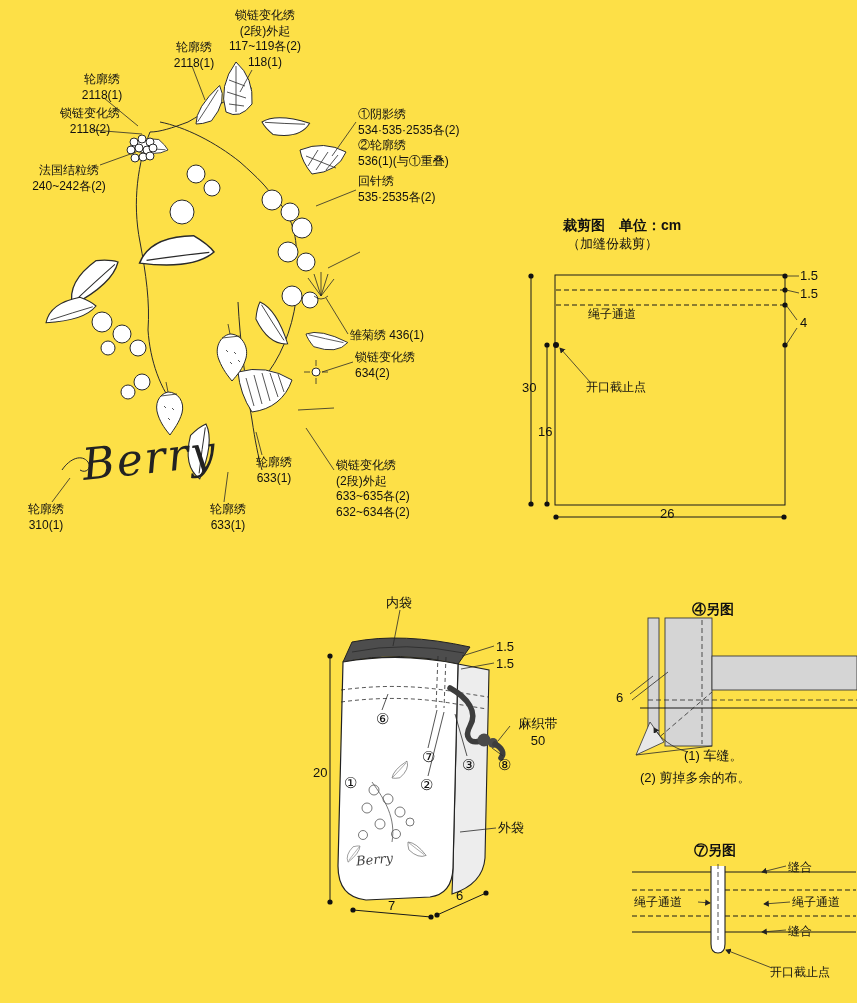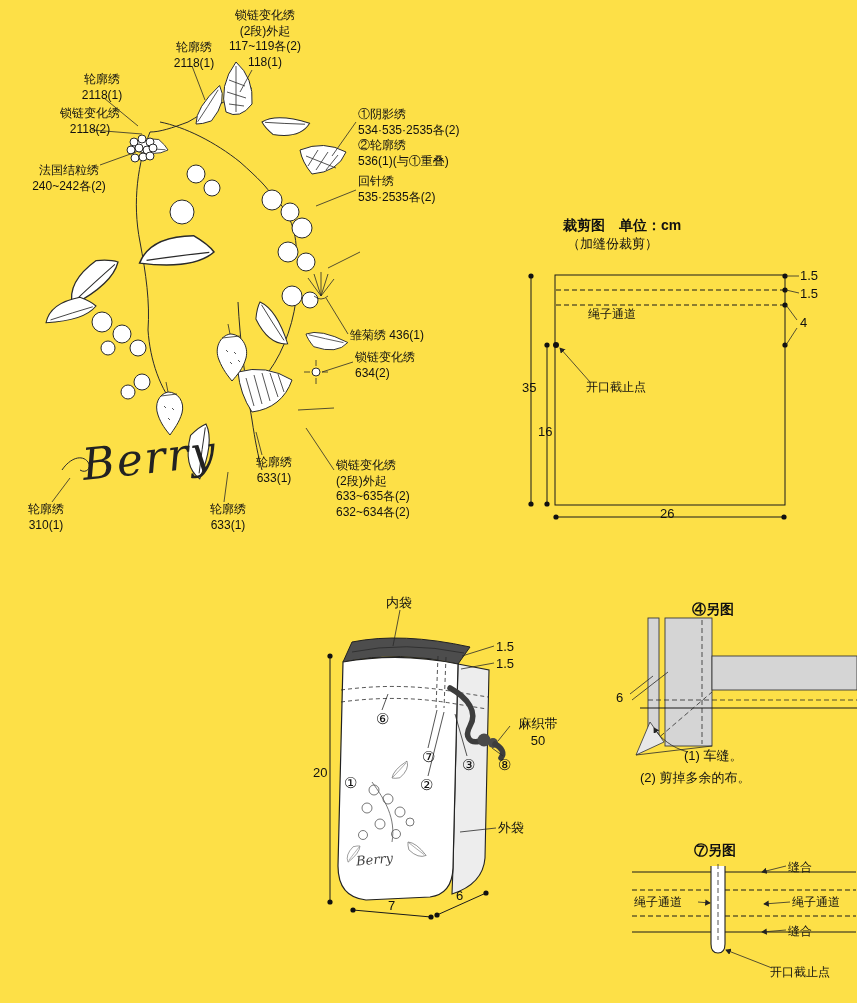--- a/index.html
+++ b/index.html
@@ -295,21 +295,21 @@
 <div class="lbl c" style="left:242px;top:455px;width:64px">轮廓绣<br>633(1)</div>
 <div class="lbl" style="left:336px;top:458px">锁链变化绣<br>(2段)外起<br>633~635各(2)<br>632~634各(2)</div>
 <div class="lbl c" style="left:196px;top:502px;width:64px">轮廓绣<br>633(1)</div>
 <div class="lbl c" style="left:14px;top:502px;width:64px">轮廓绣<br>310(1)</div>
 <div class="script big" style="left:82px;top:432px">Berry</div>
 
 <div class="lbl b" style="left:563px;top:216px">裁剪图　单位：cm</div>
 <div class="lbl md" style="left:567px;top:236px">（加缝份裁剪）</div>
 <div class="lbl" style="left:588px;top:307px">绳子通道</div>
 <div class="lbl" style="left:586px;top:380px">开口截止点</div>
-<div class="dim" style="left:522px;top:380px">35</div>
+<div class="dim" style="left:522px;top:380px">30</div>
 <div class="dim" style="left:538px;top:424px">16</div>
 <div class="dim" style="left:660px;top:506px">26</div>
 <div class="dim" style="left:800px;top:268px">1.5</div>
 <div class="dim" style="left:800px;top:286px">1.5</div>
 <div class="dim" style="left:800px;top:315px">4</div>
 
 <div class="lbl md" style="left:386px;top:595px">内袋</div>
 <div class="dim" style="left:496px;top:639px">1.5</div>
 <div class="dim" style="left:496px;top:656px">1.5</div>
 <div class="lbl md c" style="left:508px;top:716px;width:60px">麻织带<br>50</div>

